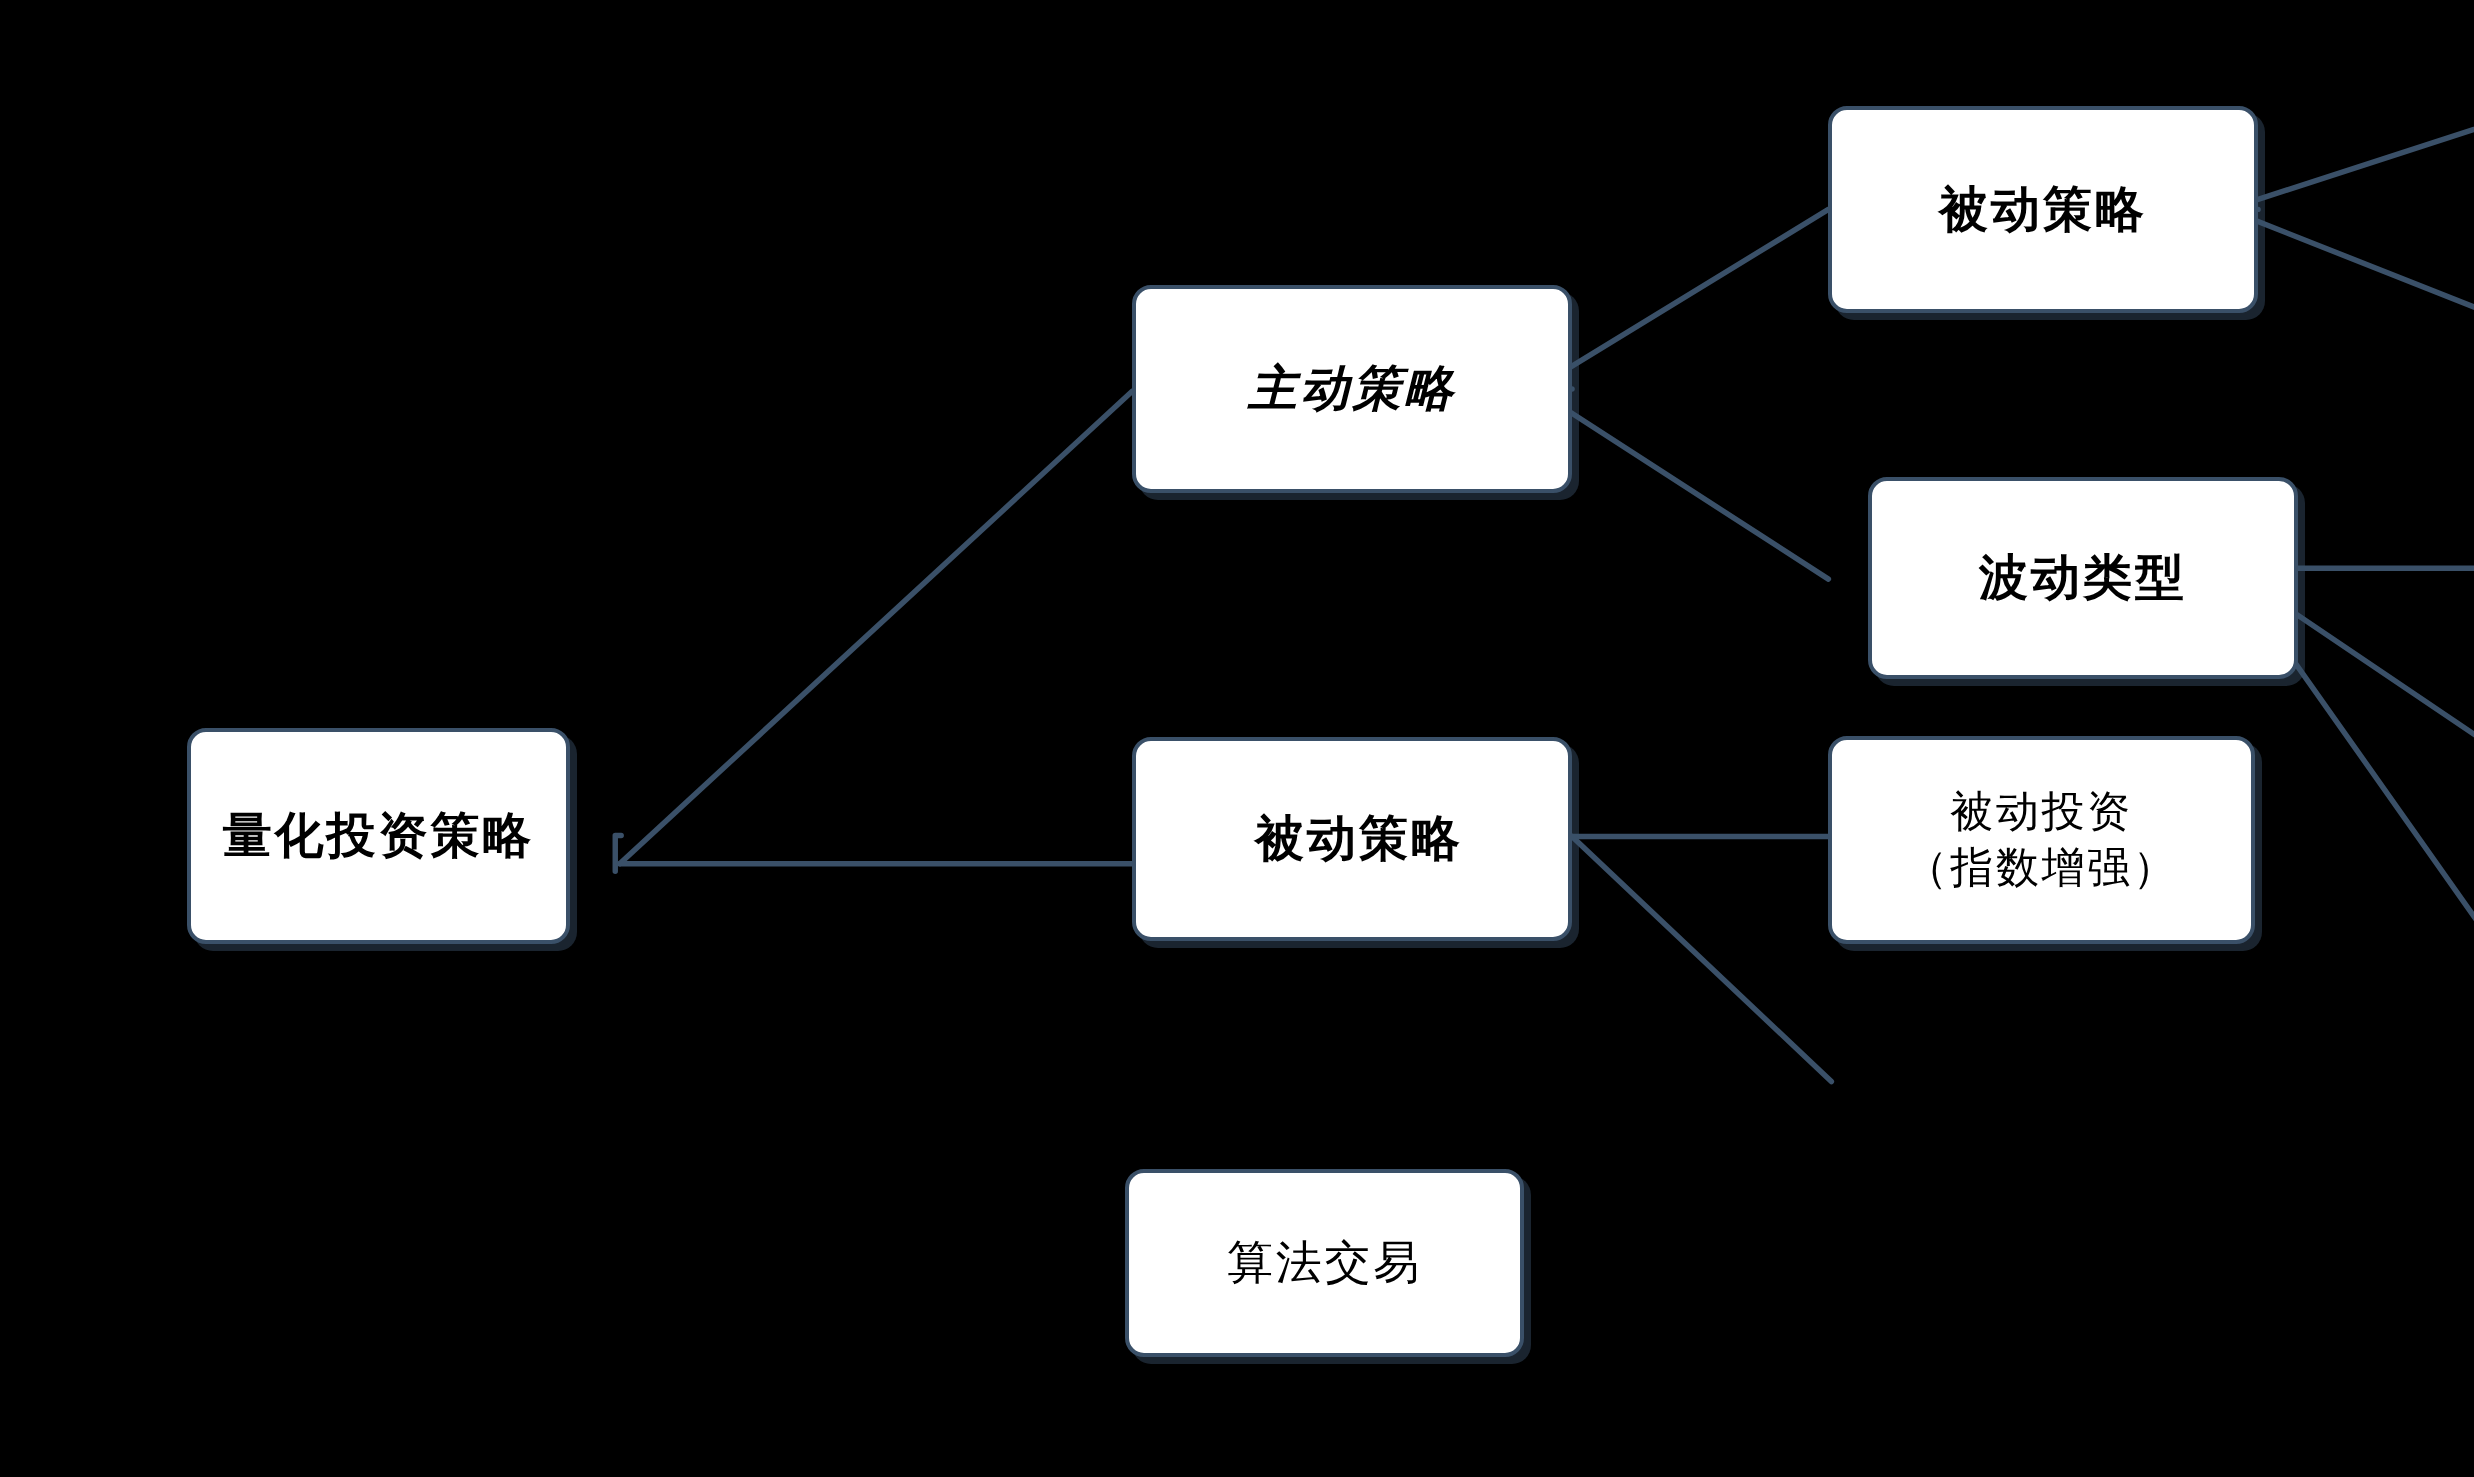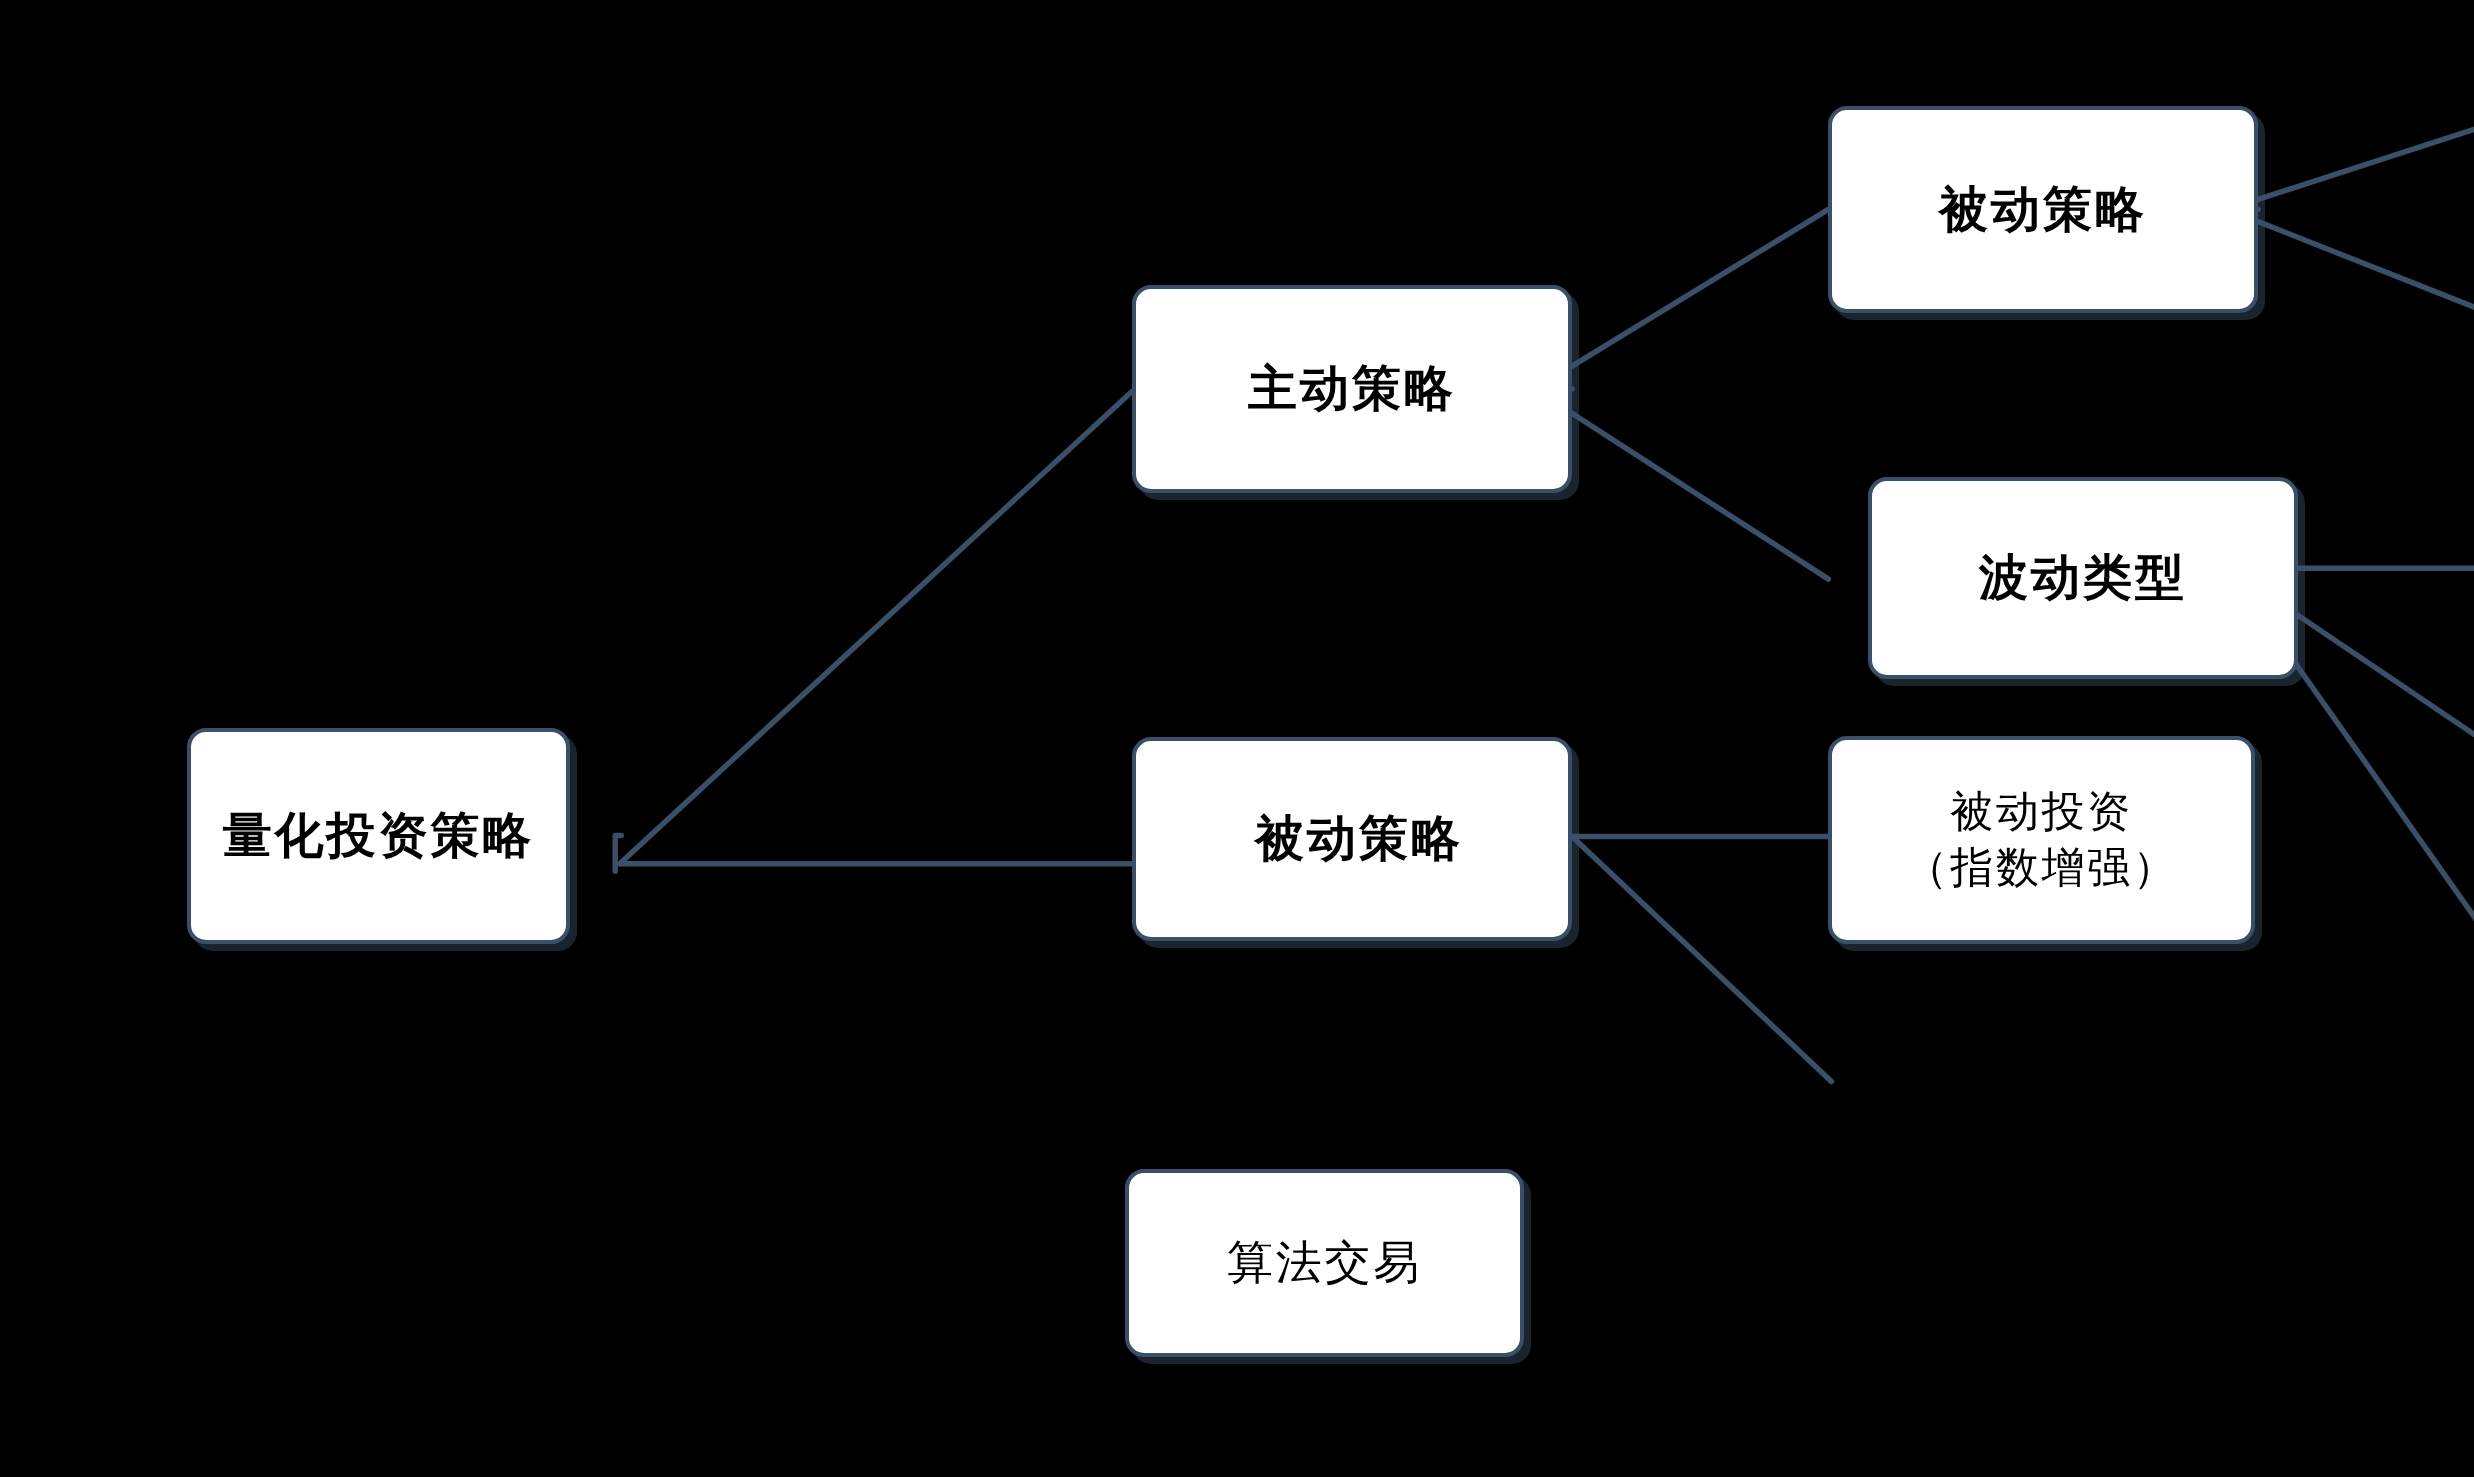--- a/index.html
+++ b/index.html
@@ -67,21 +67,21 @@
       <path d="M4562 1160 L4502 1148" stroke="#3a5068"></path>
       <path d="M4502 1148 L5230 1148" stroke="#3a5068"></path>
       <path d="M4502 1148 L5230 1640" stroke="#3a5068"></path>
       <path d="M4502 1148 L5230 2180" stroke="#3a5068"></path>
     </g>
   </svg>
 
   <div class="node heavy" style="left: 187px; top: 728px; width: 383px; height: 216px; border-color: rgb(58, 80, 104); background: rgb(255, 255, 255); color: rgb(0, 0, 0);">
       <span class="lbl">量化投资策略</span>
     </div>
-  <div class="node heavy" style="left: 1132px; top: 285px; width: 440px; height: 208px; border-color: rgb(58, 80, 104); background: rgb(255, 255, 255); color: rgb(0, 0, 0);">
+  <div class="node heavy" style="left: 1132px; top: 285px; width: 440px; height: 208px; border-color: rgb(58, 80, 104); background: rgb(255, 255, 255); color: rgb(0, 0, 0); font-style: italic;">
       <span class="lbl">主动策略</span>
     </div>
   <div class="node heavy" style="left: 1132px; top: 737px; width: 440px; height: 204px; border-color: rgb(58, 80, 104); background: rgb(255, 255, 255); color: rgb(0, 0, 0); padding-left: 14px;">
       <span class="lbl">被动策略</span>
     </div>
   <div class="node light" style="left: 1125px; top: 1169px; width: 399px; height: 188px; border-color: rgb(58, 80, 104); background: rgb(255, 255, 255); color: rgb(0, 0, 0);">
       <span class="lbl">算法交易</span>
     </div>
   <div class="node heavy" style="left: 1828px; top: 106px; width: 430px; height: 207px; border-color: rgb(58, 80, 104); background: rgb(255, 255, 255); color: rgb(0, 0, 0);">
       <span class="lbl">被动策略</span>

